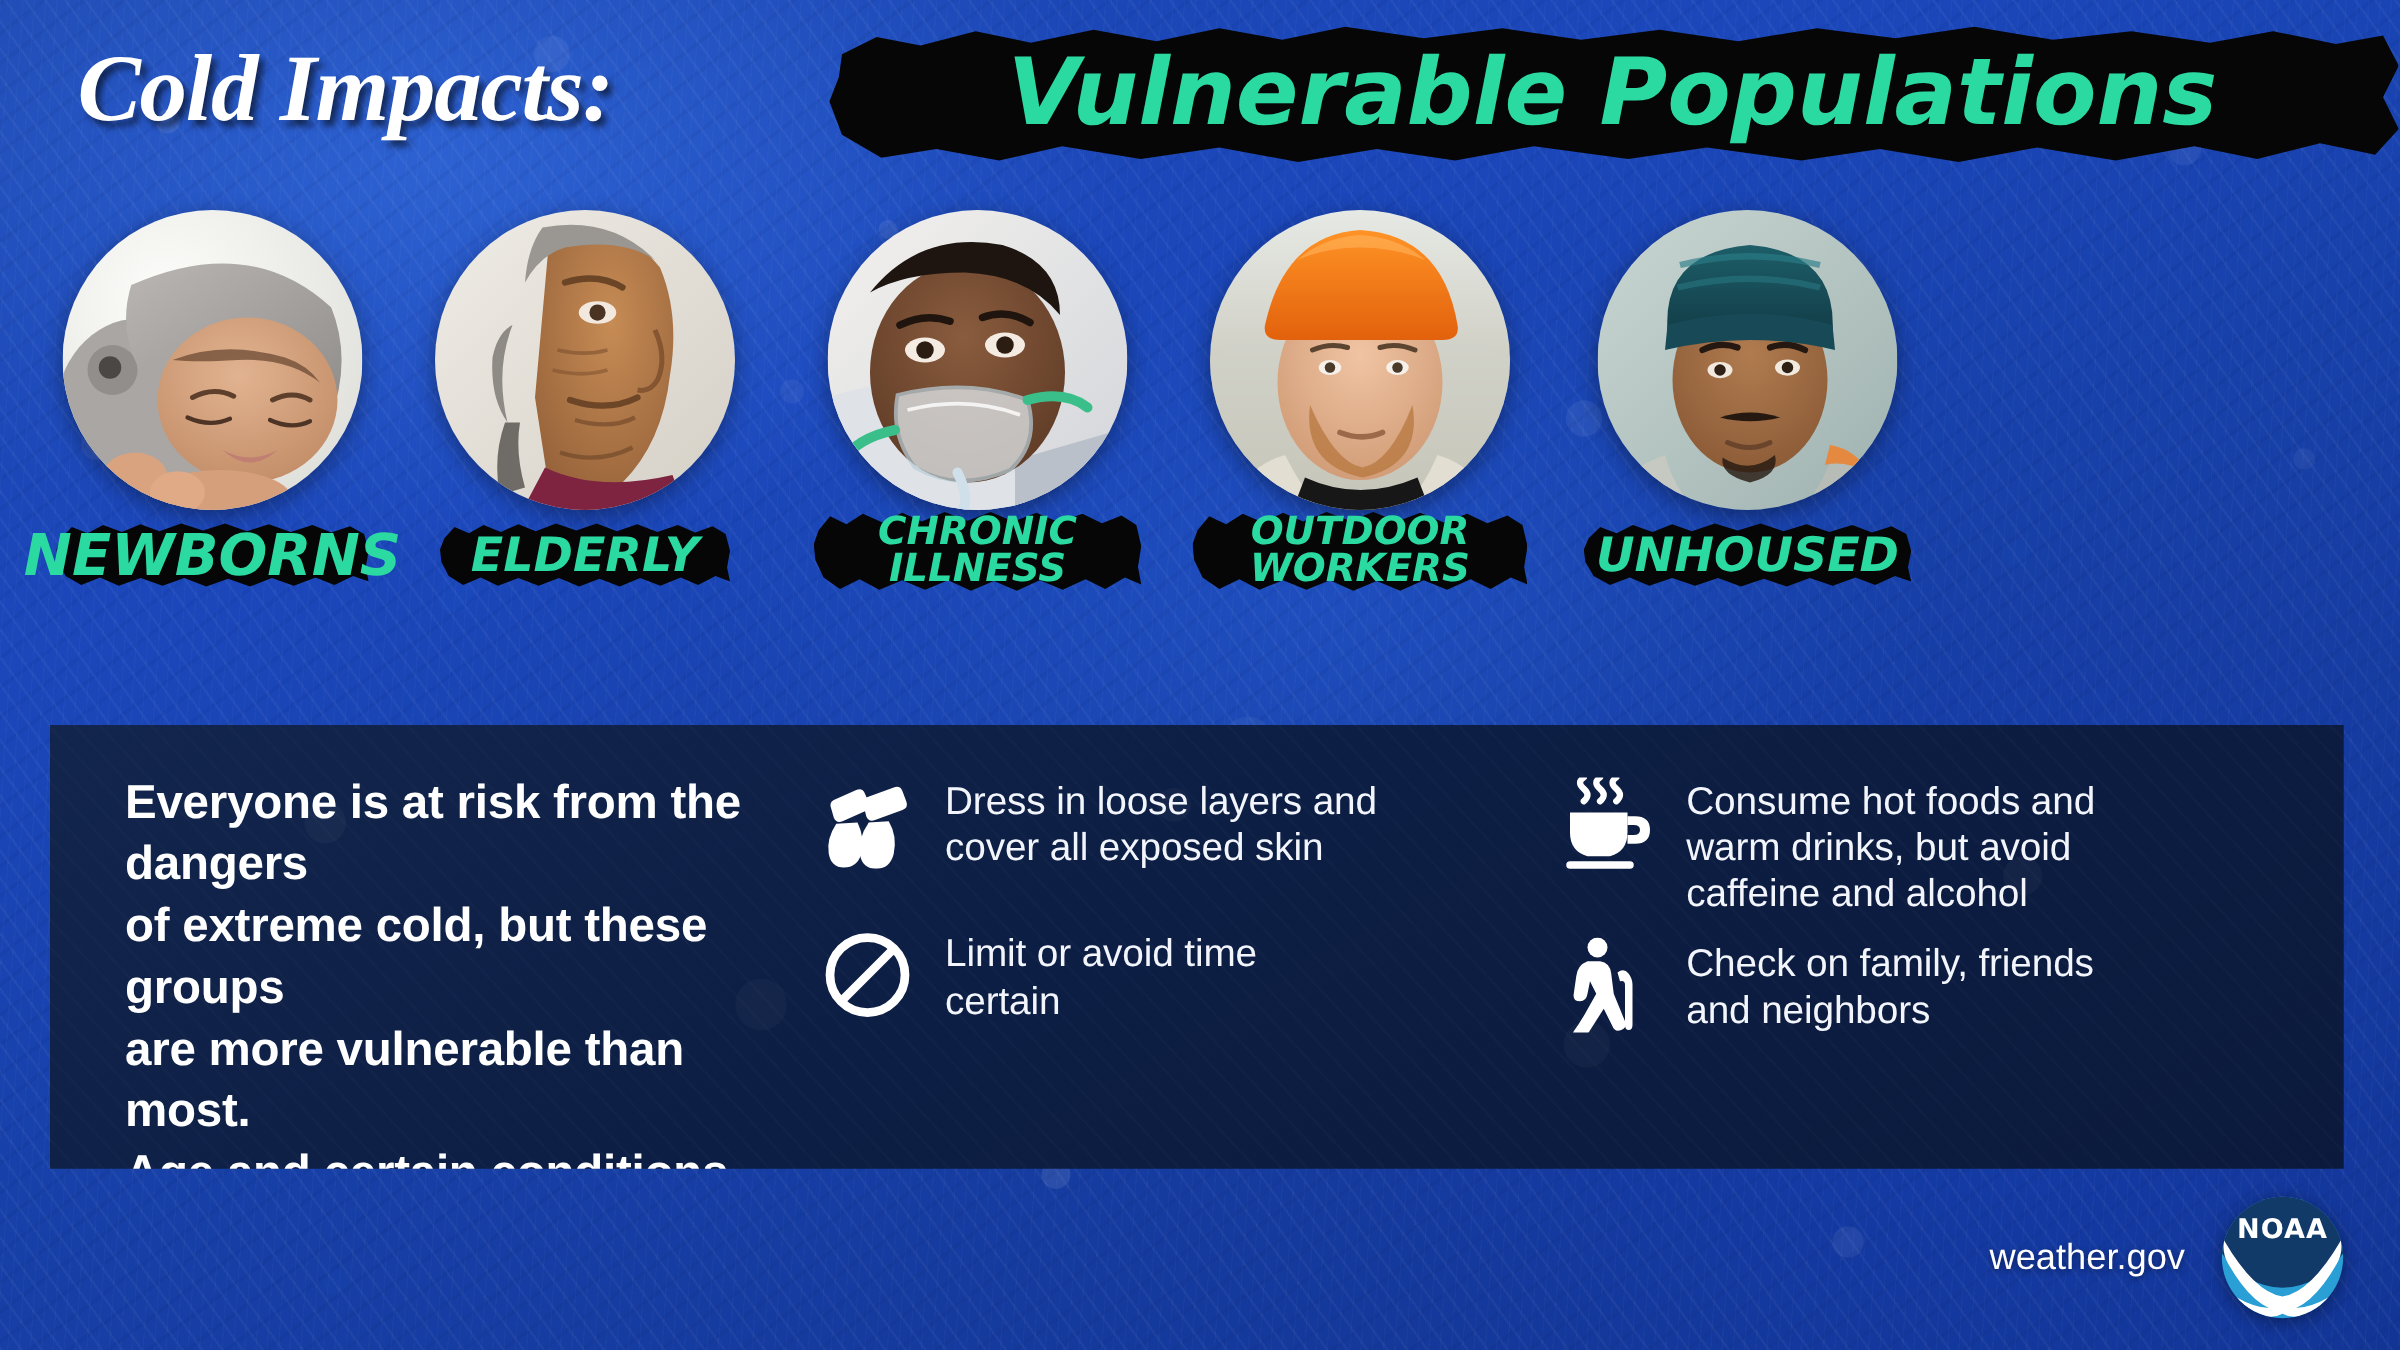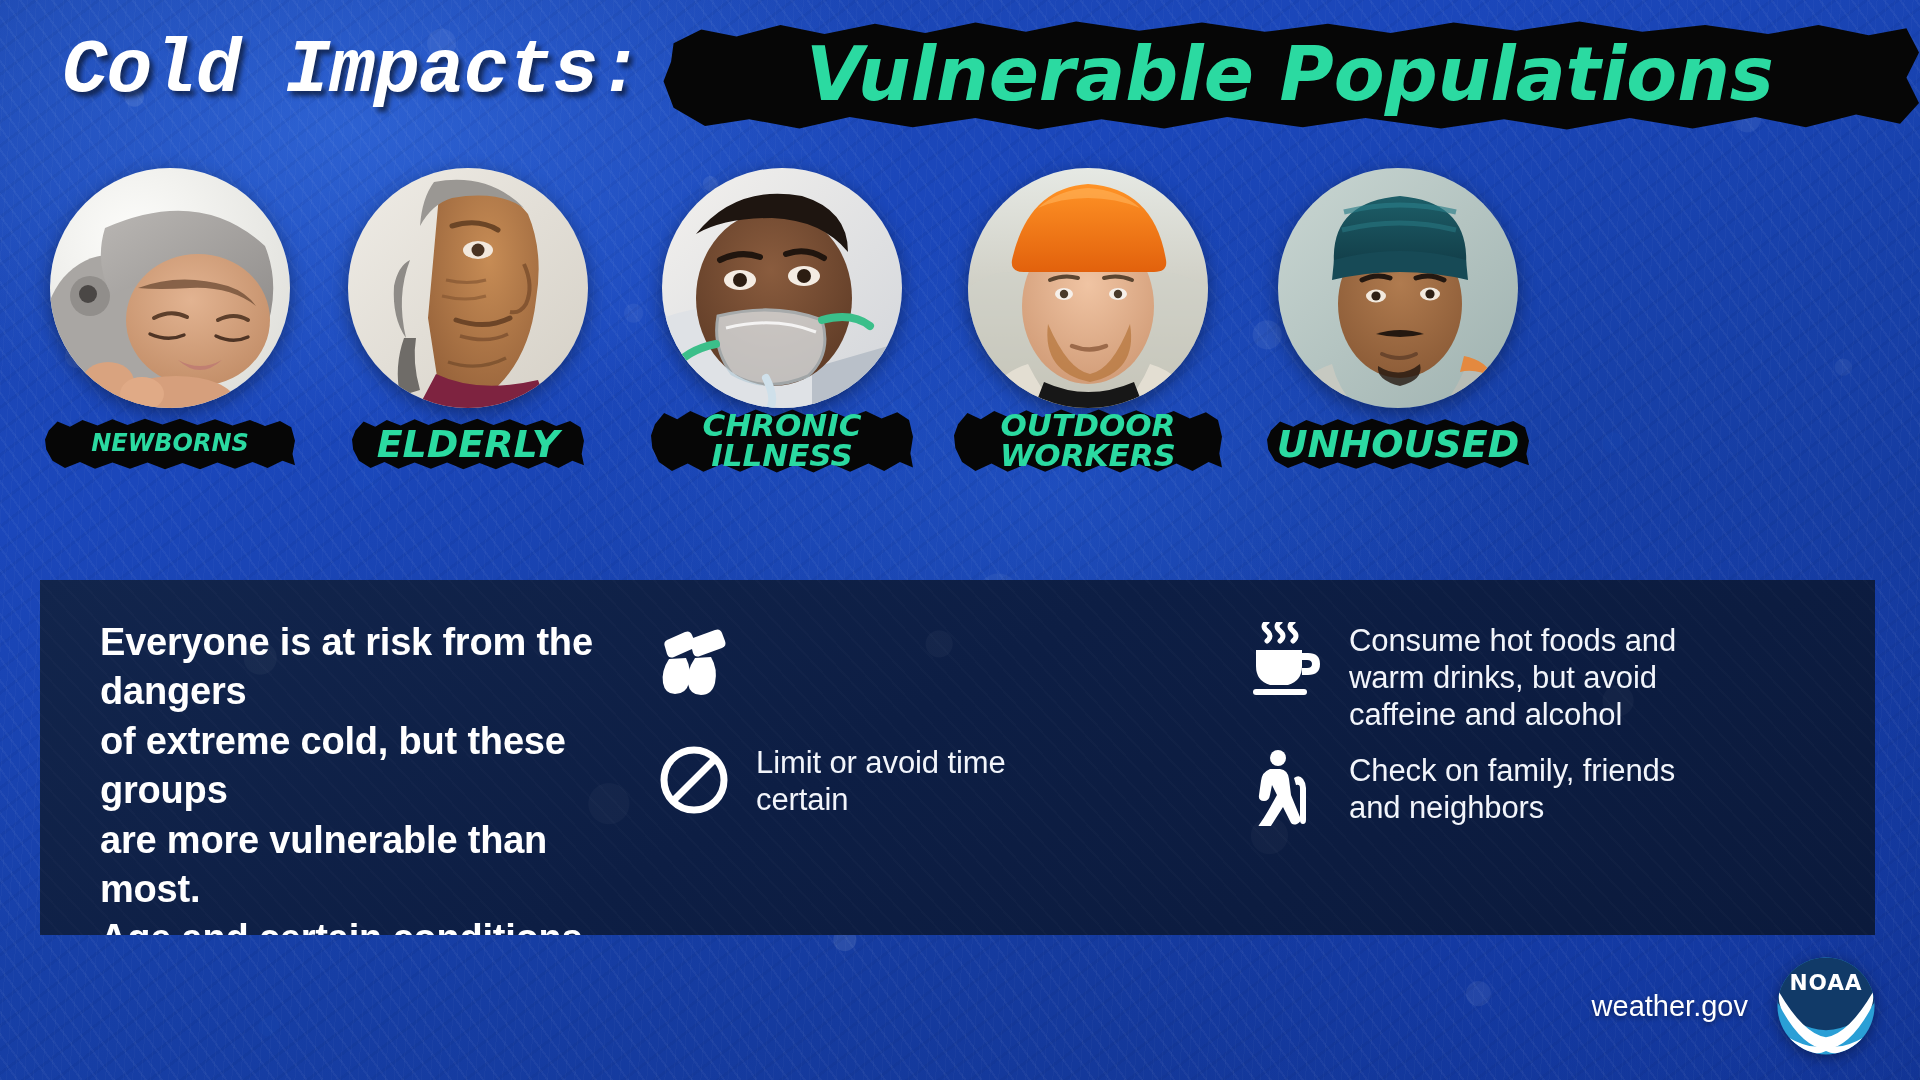--- a/index.html
+++ b/index.html
@@ -56,21 +56,21 @@
   }
   .layer{ position:relative; z-index:3; }
 
   
   #header{ position:absolute; top:0; left:0; width:1920px; height:150px; z-index:5; }
 
   #title-main{
     position:absolute; left:62px; top:28px;
     font-size:76px; font-weight:bold; font-style:italic; color:#ffffff;
     letter-spacing:-1px; white-space:nowrap;
-    font-family:Liberation Mono, monospace;
+    font-family:Liberation Serif, serif;
     text-shadow:4px 5px 5px rgba(0,0,0,.55);
   }
 
   
   #title-banner{
     position:absolute; left:661px; top:18px; width:1258px; height:115px;
   }
   .brush{
     position:absolute; inset:0; background:#060606;
     clip-path:polygon(
@@ -216,21 +216,21 @@
           <path d="M100 166 q18 8 34 1" stroke="#4e3425" stroke-width="3.4" fill="none" stroke-linecap="round"></path>
           <path d="M166 168 q17 8 32 1" stroke="#4e3425" stroke-width="3.4" fill="none" stroke-linecap="round"></path>
           <path d="M128 192 q22 12 44 0 q-22 20 -44 0Z" fill="#c07f72"></path>
           <ellipse cx="126" cy="232" rx="58" ry="24" fill="#d69f7c"></ellipse>
           <ellipse cx="58" cy="214" rx="26" ry="20" fill="#d9a37f"></ellipse>
           <ellipse cx="92" cy="226" rx="22" ry="17" fill="#e0aa86"></ellipse>
         </svg>
       </div>
       <div class="chip" style="width:250px; height:56px; top:248px;">
         <div class="brush2"></div>
-        <div class="chip-text" style="font-size:24px;">NEWBORNS</div>
+        <div class="chip-text" style="font-size:46px;">NEWBORNS</div>
       </div>
     </div>
 
     <div class="person" style="left:348px;">
       <div class="photo">
         <svg class="scene" viewBox="0 0 240 240">
           <defs>
             <linearGradient id="elBg" x1="0" y1="0" x2="1" y2="1">
               <stop offset="0" stop-color="#efece6"></stop>
                 <stop offset="1" stop-color="#d5d0c6"></stop>
@@ -405,20 +405,22 @@
           <div class="tip-ico">
             <svg width="70" height="74" viewBox="0 0 70 74">
               <g fill="#ffffff">
                 <path d="M8 19 L26 11 q5 -2 7 3 l3 7 q2 5 -3 7 L15 36 q-5 2 -7 -3 l-2 -7 q-2 -5 2 -7Z"></path>
                 <path d="M10 38 q-8 12 -6 24 q2 11 12 11 q11 0 14 -11 q3 -13 -3 -25 Z"></path>
                 <path d="M34 17 L56 9 q5 -2 7 3 l3 8 q2 5 -3 7 L41 35 q-5 2 -7 -3 l-2 -8 q-2 -5 2 -7Z"></path>
                 <path d="M36 37 q-9 13 -7 26 q2 11 13 11 q11 0 14 -12 q3 -14 -4 -26 Z"></path>
               </g>
             </svg>
           </div>
+          <div class="tip-text">Dress in loose layers and
+cover all exposed skin</div>
         </div>
 
         <div class="tip">
           <div class="tip-ico">
             <svg width="70" height="70" viewBox="0 0 70 70">
               <circle cx="35" cy="35" r="30" fill="none" stroke="#ffffff" stroke-width="7"></circle>
               <line x1="15" y1="55" x2="55" y2="15" stroke="#ffffff" stroke-width="7" stroke-linecap="butt"></line>
             </svg>
           </div>
           <div class="tip-text">Limit or avoid time

